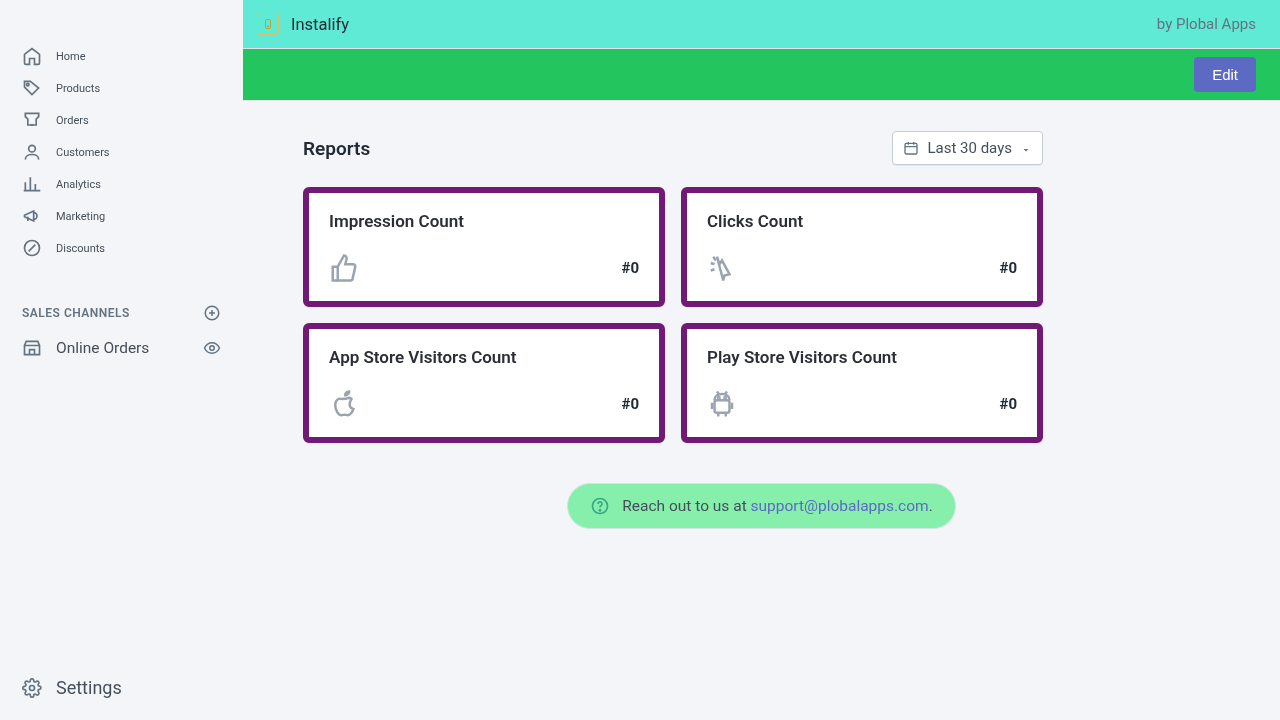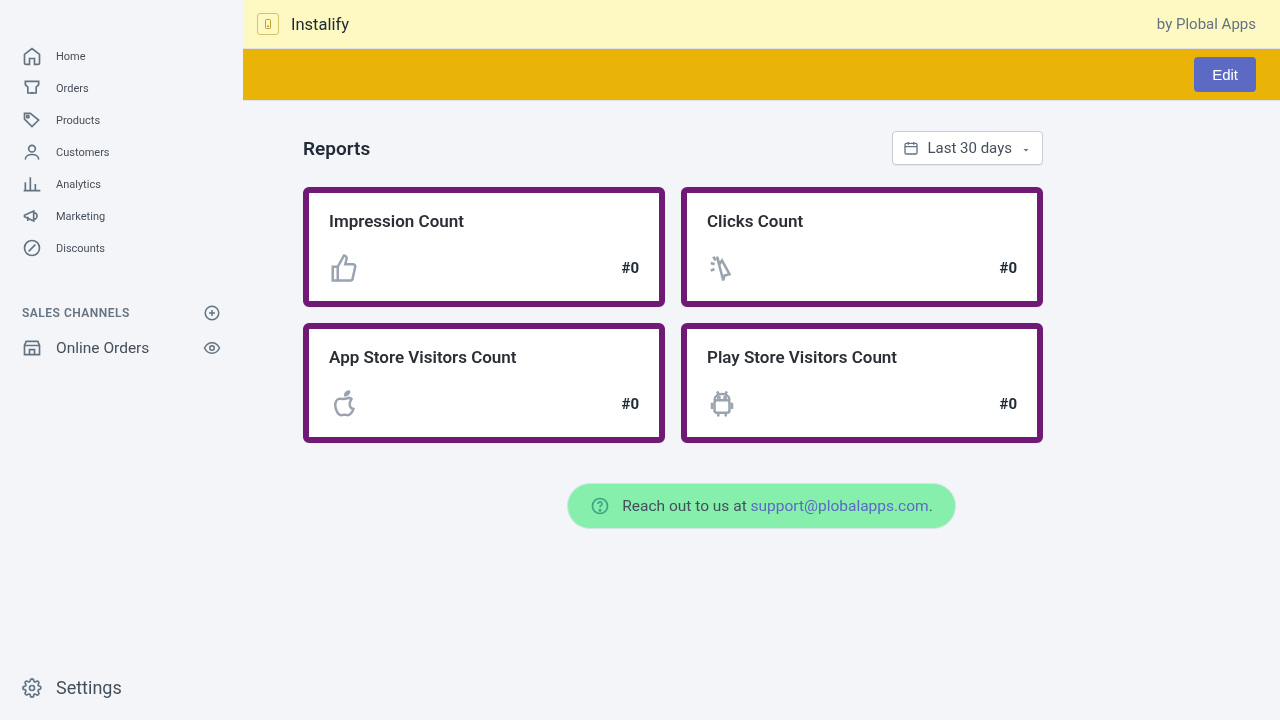--- a/index.html
+++ b/index.html
@@ -73,38 +73,38 @@
     background: #f4f5f8;
     display: flex;
     flex-direction: column;
   }
   .topbar {
     height: 49px;
     border-bottom: 1px solid #e1e3e8;
     display: flex;
     align-items: center;
     padding: 0 24px 0 14px;
-    background: #fef9c3;
+    background: #5eead4;
   }
   .app-icon {
     width: 22px; height: 22px;
     border: 1px solid #d6c36a;
     border-radius: 3px;
     margin-right: 12px;
     display: flex;
     align-items: center;
     justify-content: center;
   }
   .app-icon svg { width: 12px; height: 14px; }
   .app-title { font-size: 16.5px; font-weight: 400; color: #212b36; }
   .by-label { margin-left: auto; font-size: 15px; color: #637381; }
 
   .edit-bar {
     height: 52px;
-    background: #eab308;
+    background: #22c55e;
     border-bottom: 1px solid #e1e3e8;
     display: flex;
     align-items: center;
     justify-content: flex-end;
     padding: 0 24px;
   }
   .edit-btn {
     background: #5c6ac4;
     color: #fff;
     border: none;
@@ -205,34 +205,34 @@
       <span class="icon">
         <svg viewBox="0 0 24 24" fill="none" stroke="currentColor" stroke-width="2">
             <path d="M3 10l9-7 9 7v10a2 2 0 0 1-2 2h-4v-7h-6v7H5a2 2 0 0 1-2-2V10z"></path>
           </svg>
       </span>
       <span>Home</span>
     </li>
     <li class="nav-item">
       <span class="icon">
         <svg viewBox="0 0 24 24" fill="none" stroke="currentColor" stroke-width="2">
+            <path d="M20 12l-8 8-9-9V4h7l10 8z"></path>
+            <circle cx="7" cy="8" r="1.5"></circle>
+          </svg>
+      </span>
+      <span>Products</span>
+    </li>
+    <li class="nav-item">
+      <span class="icon">
+        <svg viewBox="0 0 24 24" fill="none" stroke="currentColor" stroke-width="2">
             <path d="M4 4h16v4l-3 3v7H7v-7L4 8V4z"></path>
             <path d="M10 18h4"></path>
           </svg>
       </span>
       <span>Orders</span>
-    </li>
-    <li class="nav-item">
-      <span class="icon">
-        <svg viewBox="0 0 24 24" fill="none" stroke="currentColor" stroke-width="2">
-            <path d="M20 12l-8 8-9-9V4h7l10 8z"></path>
-            <circle cx="7" cy="8" r="1.5"></circle>
-          </svg>
-      </span>
-      <span>Products</span>
     </li>
     <li class="nav-item">
       <span class="icon">
         <svg viewBox="0 0 24 24" fill="none" stroke="currentColor" stroke-width="2">
             <circle cx="12" cy="8" r="4"></circle>
             <path d="M4 21c0-4 4-6 8-6s8 2 8 6"></path>
           </svg>
       </span>
       <span>Customers</span>
     </li>

